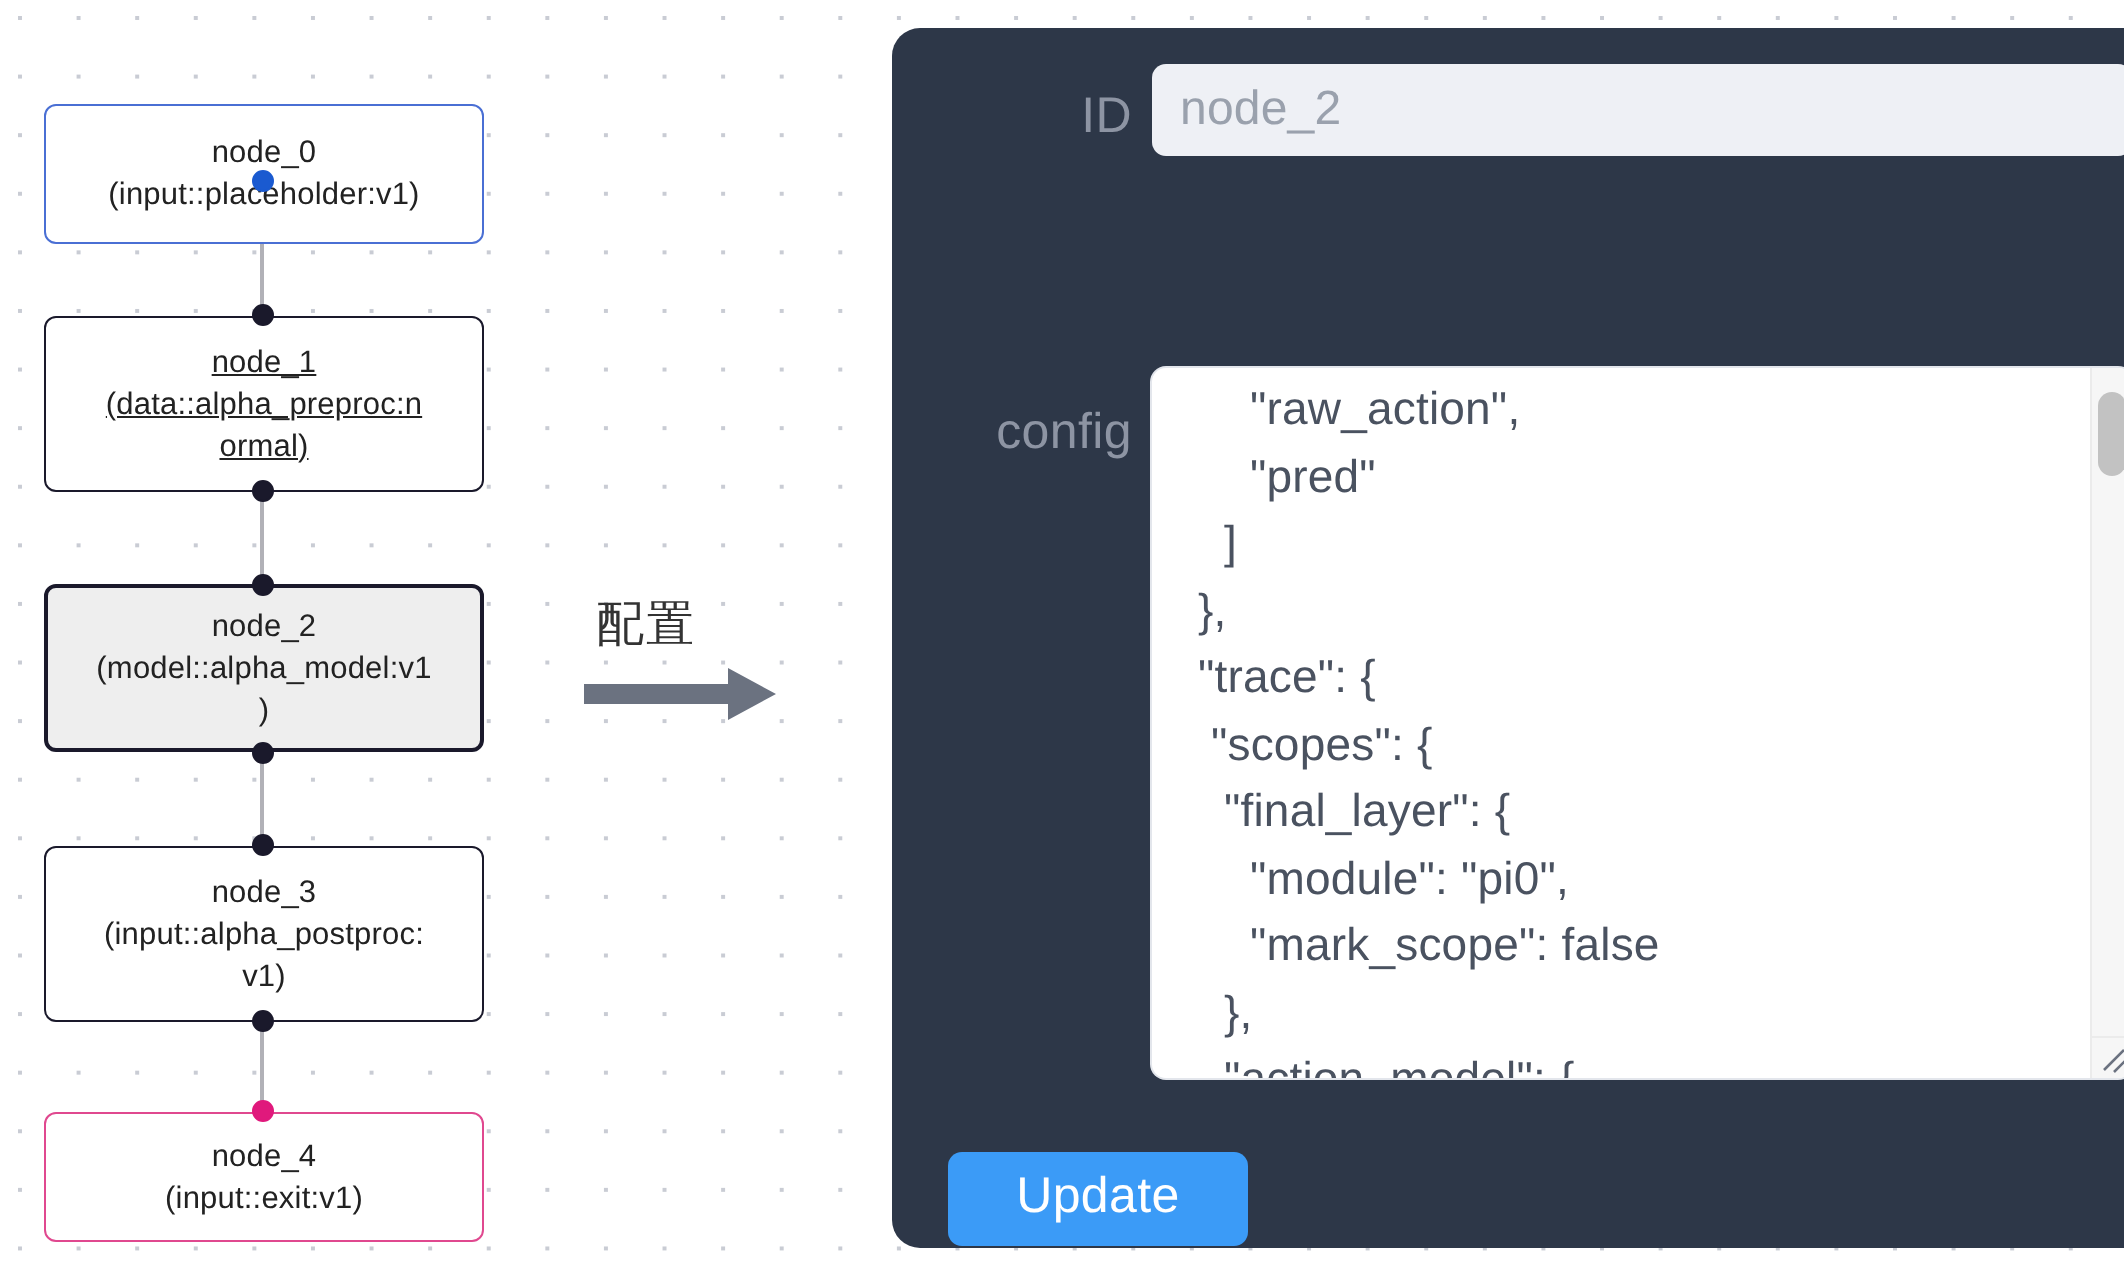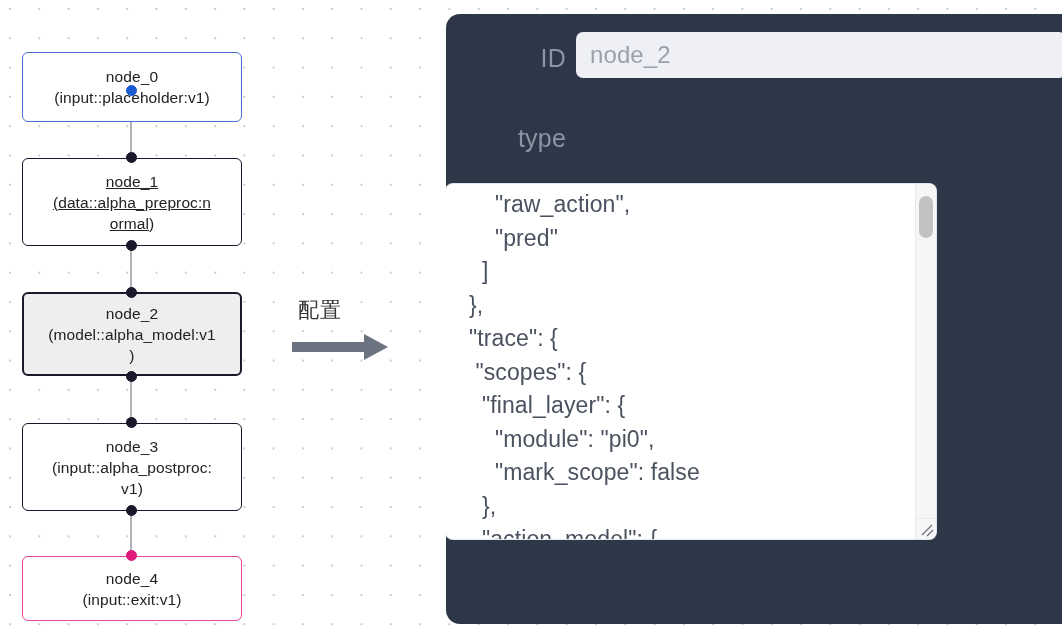--- a/index.html
+++ b/index.html
@@ -77,21 +77,21 @@
     position: absolute;
     left: 292px;
     top: 296px;
     width: 104px;
     height: 66px;
   }
   .arrow-label {
     position: absolute;
     left: 6px;
     top: 0px;
-    font-size: 21px;
+    font-size: 24px;
     color: #333333;
     font-family: "DejaVu Sans", sans-serif;
     letter-spacing: 1px;
   }
   .arrow-shape { position: absolute; left: 0; top: 36px; }
 
   
   .panel {
     position: absolute;
     left: 410px;
@@ -280,24 +280,24 @@
   </div>
 
   <div class="panel">
 
     <div class="field-row" id="row-id">
       <div class="field-label">ID</div>
       <input class="field-input" id="id-input" type="text" value="node_2" style="">
     </div>
 
     <div class="field-row" id="row-type">
-      <div class="field-label">type</div>
     </div>
 
     <div class="field-row" id="row-config">
+      <div class="field-label">config</div>
       <div class="config-box">
         <textarea class="config-text" spellcheck="false" style="">      "raw_action",
       "pred"
     ]
   },
   "trace": {
    "scopes": {
     "final_layer": {
       "module": "pi0",
       "mark_scope": false
@@ -307,15 +307,16 @@
           <div class="config-thumb"></div>
         </div>
         <div class="config-resize">
           <svg width="20" height="20" viewBox="0 0 20 20">
             <path d="M16 6 L6 16 M17 11 L11 17" stroke="#6b7280" stroke-width="1.3" fill="none"></path>
           </svg>
         </div>
       </div>
     </div>
 
+    <button class="update-btn">Update</button>
   </div>
 
 </div>
 
 </body></html>

